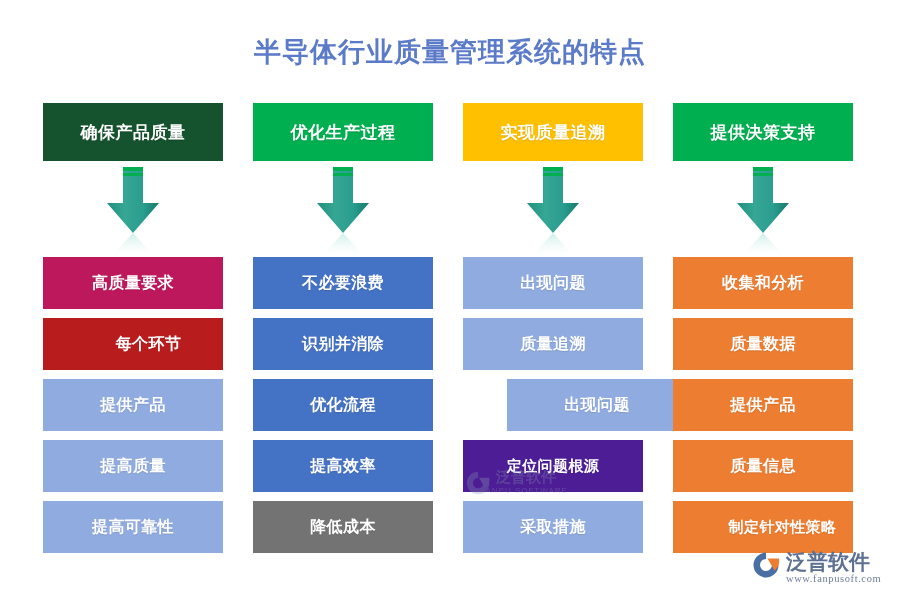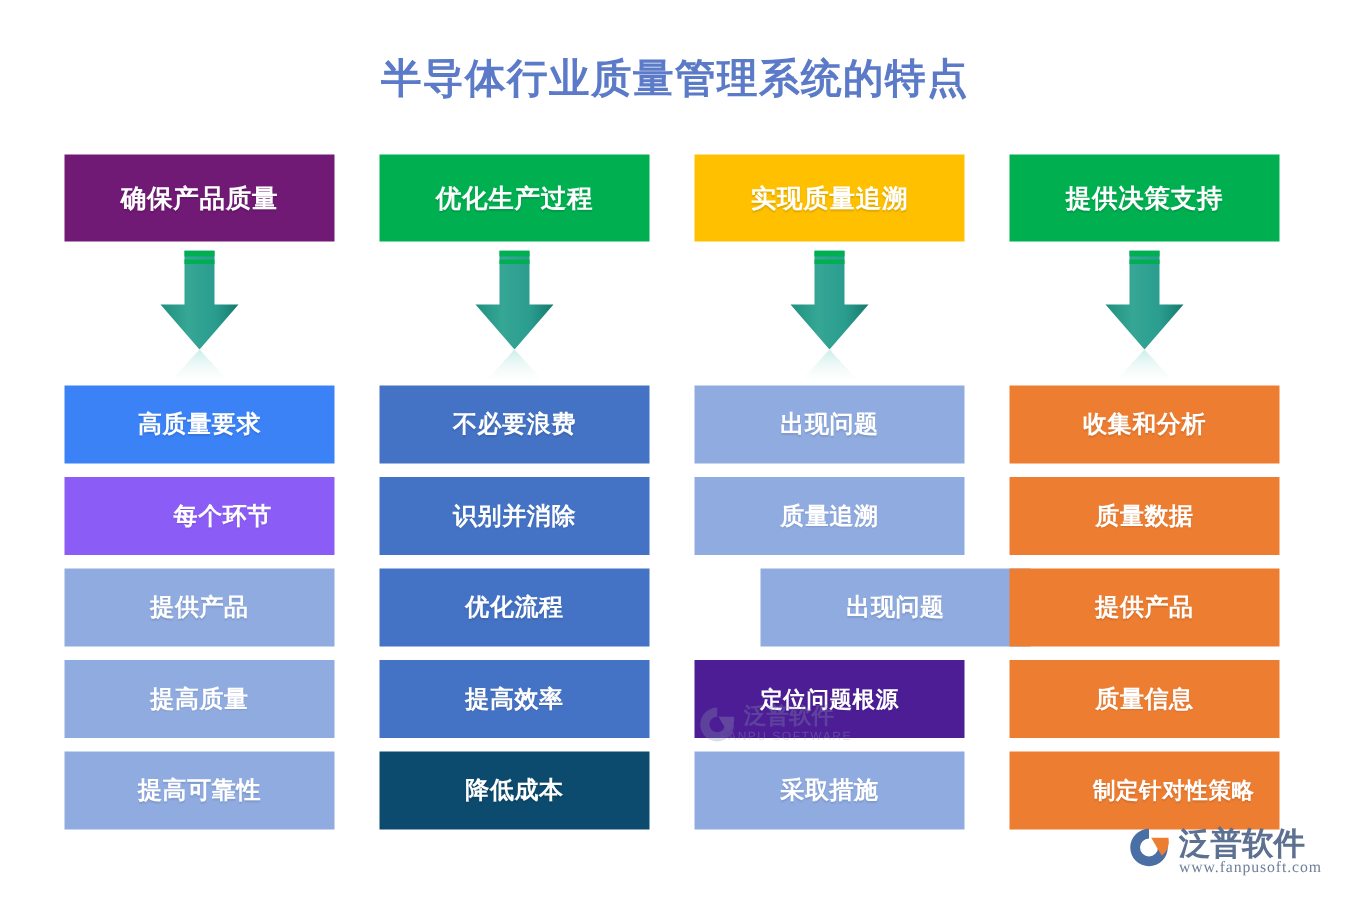--- a/index.html
+++ b/index.html
@@ -182,21 +182,21 @@
   }
 </style>
 </head>
 <body style="background: rgb(255, 255, 255);">
 
 <div id="canvas">
 
   <div id="page-title" style="color: rgb(91, 122, 200);">半导体行业质量管理系统的特点</div>
 
   <div class="column col-0">
-    <div class="col-header" style="background: #701a75; font-family: Liberation Mono, monospace;">确保产品质量</div>
+    <div class="col-header" style="background: #14532d; font-family: Liberation Mono, monospace;">确保产品质量</div>
     <div class="arrow-wrap">
       <svg class="arrow" viewBox="0 0 56 66">
         <defs>
           <linearGradient id="ag0" x1="0" y1="0" x2="1" y2="0">
             <stop offset="0%" stop-color="#1f8f7e"></stop>
               <stop offset="35%" stop-color="#36a695"></stop>
             <stop offset="70%" stop-color="#2a9d8f"></stop>
               <stop offset="100%" stop-color="#157a6b"></stop>
           </linearGradient>
         </defs>
@@ -208,22 +208,22 @@
         <defs>
           <linearGradient id="rg0" x1="0" y1="0" x2="0" y2="1">
             <stop offset="0%" stop-color="#7fd4c6" stop-opacity="0.75"></stop>
             <stop offset="100%" stop-color="#ffffff" stop-opacity="0"></stop>
           </linearGradient>
         </defs>
         <polygon points="28,0 50,24 6,24" fill="url(#rg0)"></polygon>
       </svg>
     </div>
     <div class="item-list" style="margin-left:9px;position:relative;left:-9px;">
-      <div class="item-box" style="background: #3b82f6;">高质量要求</div>
-      <div class="item-box" style="background: #8b5cf6; padding-left: 31px;">每个环节</div>
+      <div class="item-box" style="background: #be185d;">高质量要求</div>
+      <div class="item-box" style="background: #b91c1c; padding-left: 31px;">每个环节</div>
       <div class="item-box" style="background: rgb(143, 171, 224);">提供产品</div>
       <div class="item-box" style="background: rgb(143, 171, 224);">提高质量</div>
       <div class="item-box" style="background: rgb(143, 171, 224);">提高可靠性</div>
     </div>
   </div>
 
   <div class="column col-1">
     <div class="col-header" style="background: rgb(0, 176, 80);">优化生产过程</div>
     <div class="arrow-wrap">
       <svg class="arrow" viewBox="0 0 56 66">
@@ -233,21 +233,21 @@
       </svg>
       <svg class="arrow-reflection" viewBox="0 0 56 24">
         <polygon points="28,0 50,24 6,24" fill="url(#rg0)"></polygon>
       </svg>
     </div>
     <div class="item-list" style="margin-left:9px;position:relative;left:-9px;">
       <div class="item-box" style="background: rgb(68, 114, 196);">不必要浪费</div>
       <div class="item-box" style="background: rgb(68, 114, 196);">识别并消除</div>
       <div class="item-box" style="background: rgb(68, 114, 196);">优化流程</div>
       <div class="item-box" style="background: rgb(68, 114, 196);">提高效率</div>
-      <div class="item-box" style="background: #0c4a6e;">降低成本</div>
+      <div class="item-box" style="background: #737373;">降低成本</div>
     </div>
   </div>
 
   <div class="column col-2">
     <div class="col-header" style="background: rgb(255, 192, 0);">实现质量追溯</div>
     <div class="arrow-wrap">
       <svg class="arrow" viewBox="0 0 56 66">
         <polygon points="18,0 38,0 38,36 54,36 28,66 2,36 18,36" fill="url(#ag0)"></polygon>
         <rect x="18" y="0" width="20" height="4" fill="#00b050"></rect>
         <rect x="18" y="6" width="20" height="3" fill="#00b050"></rect>

